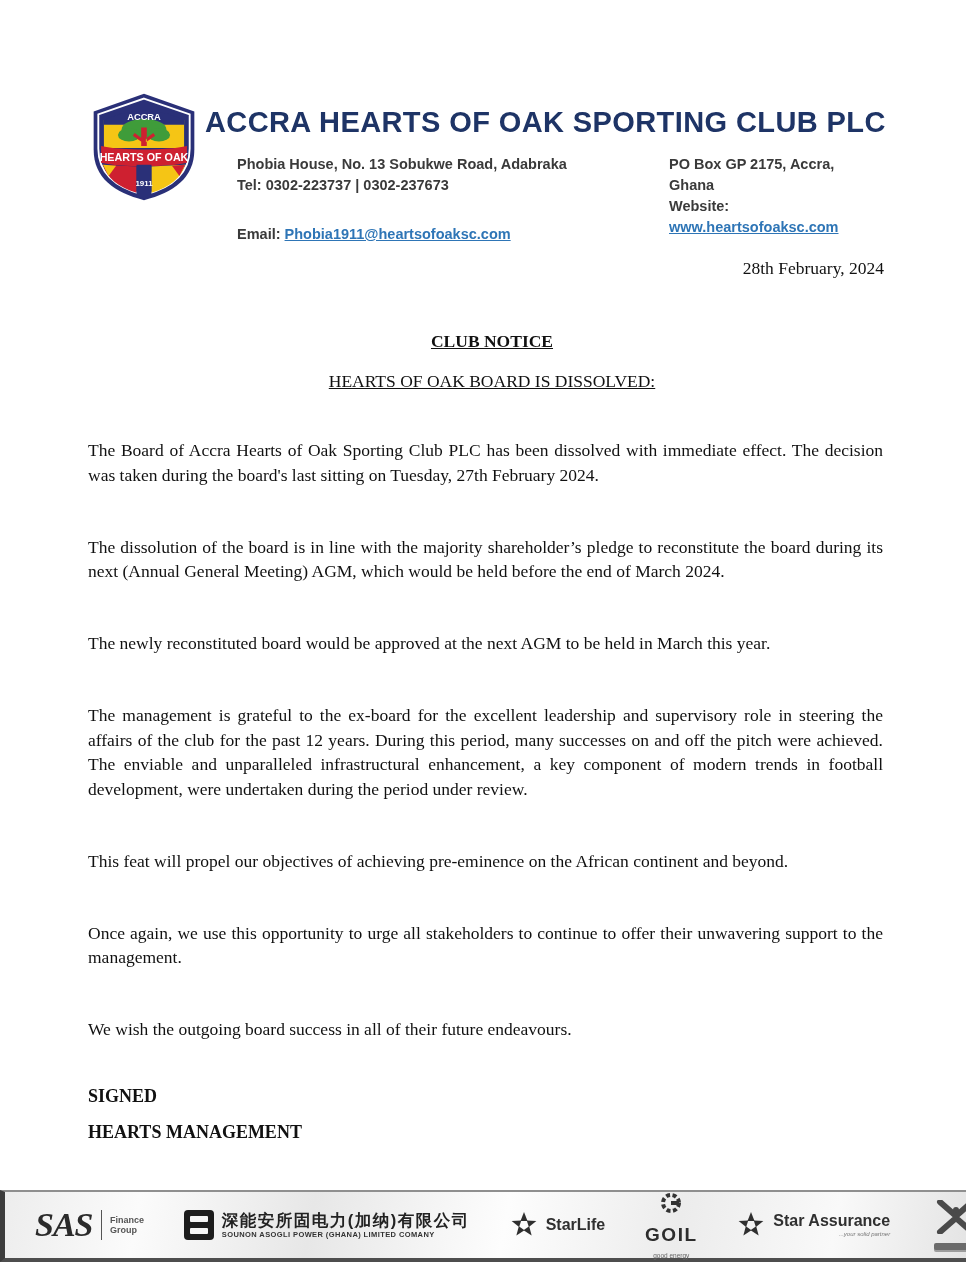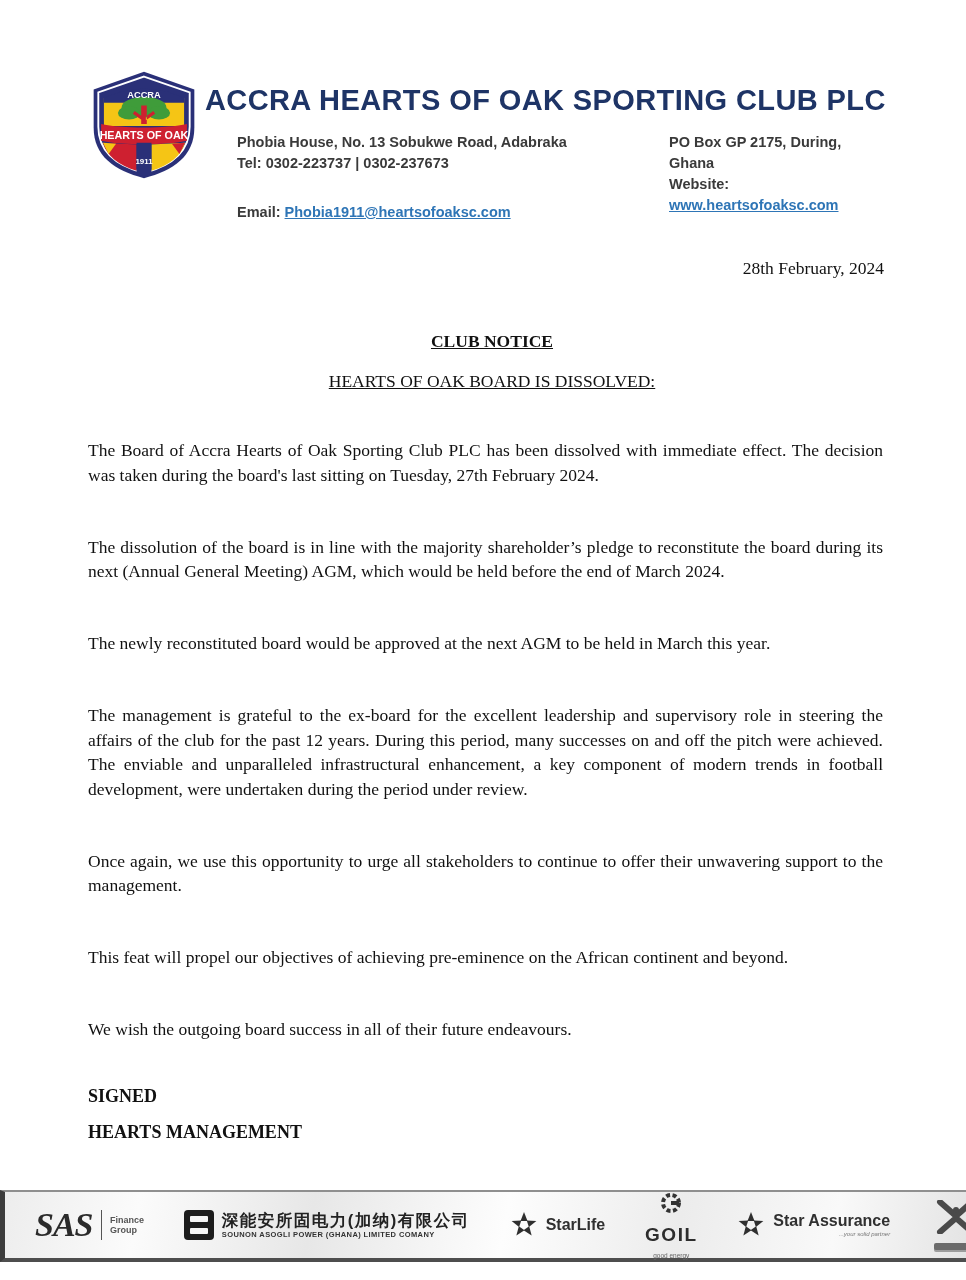--- a/index.html
+++ b/index.html
@@ -1,21 +1,21 @@
 <!DOCTYPE html>
 <html><head>
 <meta charset="utf-8">
 <style>
   html,body{margin:0;padding:0;background:#ffffff;}
   .page{
     position:relative;width:966px;height:1280px;background:#ffffff;
     font-family:"Liberation Serif",serif;color:#111;overflow:hidden;
   }
   
-  .letterhead{position:absolute;left:88px;top:70px;width:795px;display:flex;gap:5px;}
+  .letterhead{position:absolute;left:88px;top:92px;width:795px;display:flex;gap:5px;}
   .crest{flex:0 0 112px;}
   .head-text{flex:1;min-width:0;}
   .club-name{
     font-family:"Liberation Sans",sans-serif;font-weight:bold;
     font-size:29px;letter-spacing:.4px;color:#1e3466;margin-top:14px;white-space:nowrap;
   }
   .contact{
     display:flex;justify-content:space-between;margin-top:15px;
     padding-left:32px;font-family:"Liberation Sans",sans-serif;
     font-size:14.5px;font-weight:bold;color:#3a3a3a;line-height:21px;
@@ -107,21 +107,21 @@
           <div>Phobia House, No. 13 Sobukwe Road, Adabraka</div>
           <div class="tel-email">
             <span>Tel: 0302-223737 | 0302-237673</span>
             <span>
               <span>Email:</span>
               <a href="#">Phobia1911@heartsofoaksc.com</a>
             </span>
           </div>
         </div>
         <div class="col-right">
-          <div>PO Box GP 2175, During, Ghana</div>
+          <div>PO Box GP 2175, Accra, Ghana</div>
           <div>
             <span>Website:</span>
             <a href="#">www.heartsofoaksc.com</a>
           </div>
         </div>
       </div>
     </div>
   </div>
 
   <div class="date">28th February, 2024</div>
@@ -129,22 +129,22 @@
   <div class="titles">
     <div class="t1">CLUB NOTICE</div>
     <div class="t2">HEARTS OF OAK BOARD IS DISSOLVED:</div>
   </div>
 
   <div class="body-text">
     <p>The Board of Accra Hearts of Oak Sporting Club PLC has been dissolved with immediate effect. The decision was taken during the board's last sitting on Tuesday, 27th February 2024.</p>
     <p>The dissolution of the board is in line with the majority shareholder’s pledge to reconstitute the board during its next (Annual General Meeting) AGM, which would be held before the end of March 2024.</p>
     <p>The newly reconstituted board would be approved at the next AGM to be held in March this year.</p>
     <p>The management is grateful to the ex-board for the excellent leadership and supervisory role in steering the affairs of the club for the past 12 years. During this period, many successes on and off the pitch were achieved. The enviable and unparalleled infrastructural enhancement, a key component of modern trends in football development, were undertaken during the period under review.</p>
+    <p>This feat will propel our objectives of achieving pre-eminence on the African continent and beyond.</p>
     <p>Once again, we use this opportunity to urge all stakeholders to continue to offer their unwavering support to the management.</p>
-    <p>This feat will propel our objectives of achieving pre-eminence on the African continent and beyond.</p>
     <p>We wish the outgoing board success in all of their future endeavours.</p>
   </div>
 
   <div class="sign-block">
     <div class="signed">SIGNED</div>
     <div class="sig-name">HEARTS MANAGEMENT</div>
   </div>
 
   <div class="footer">
 

